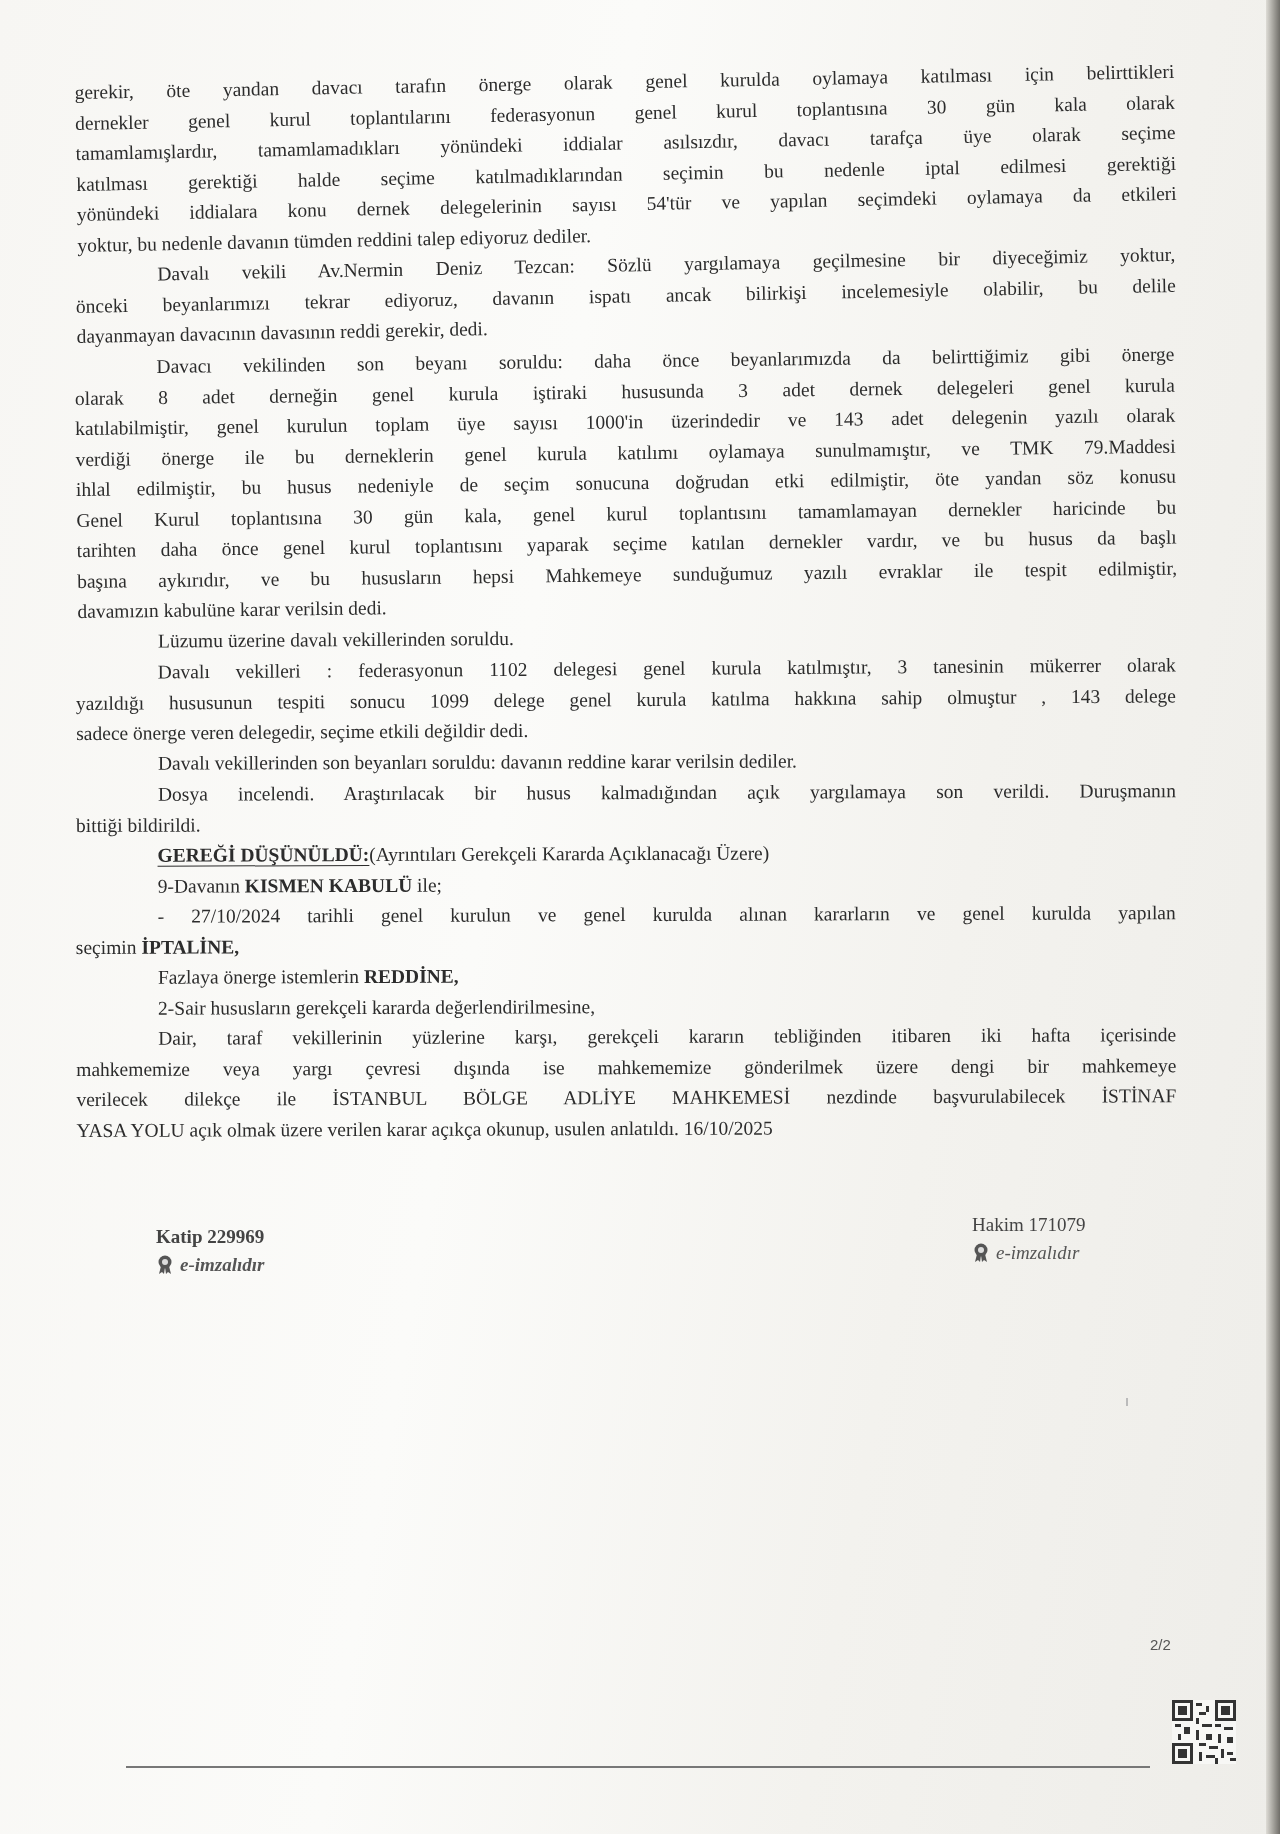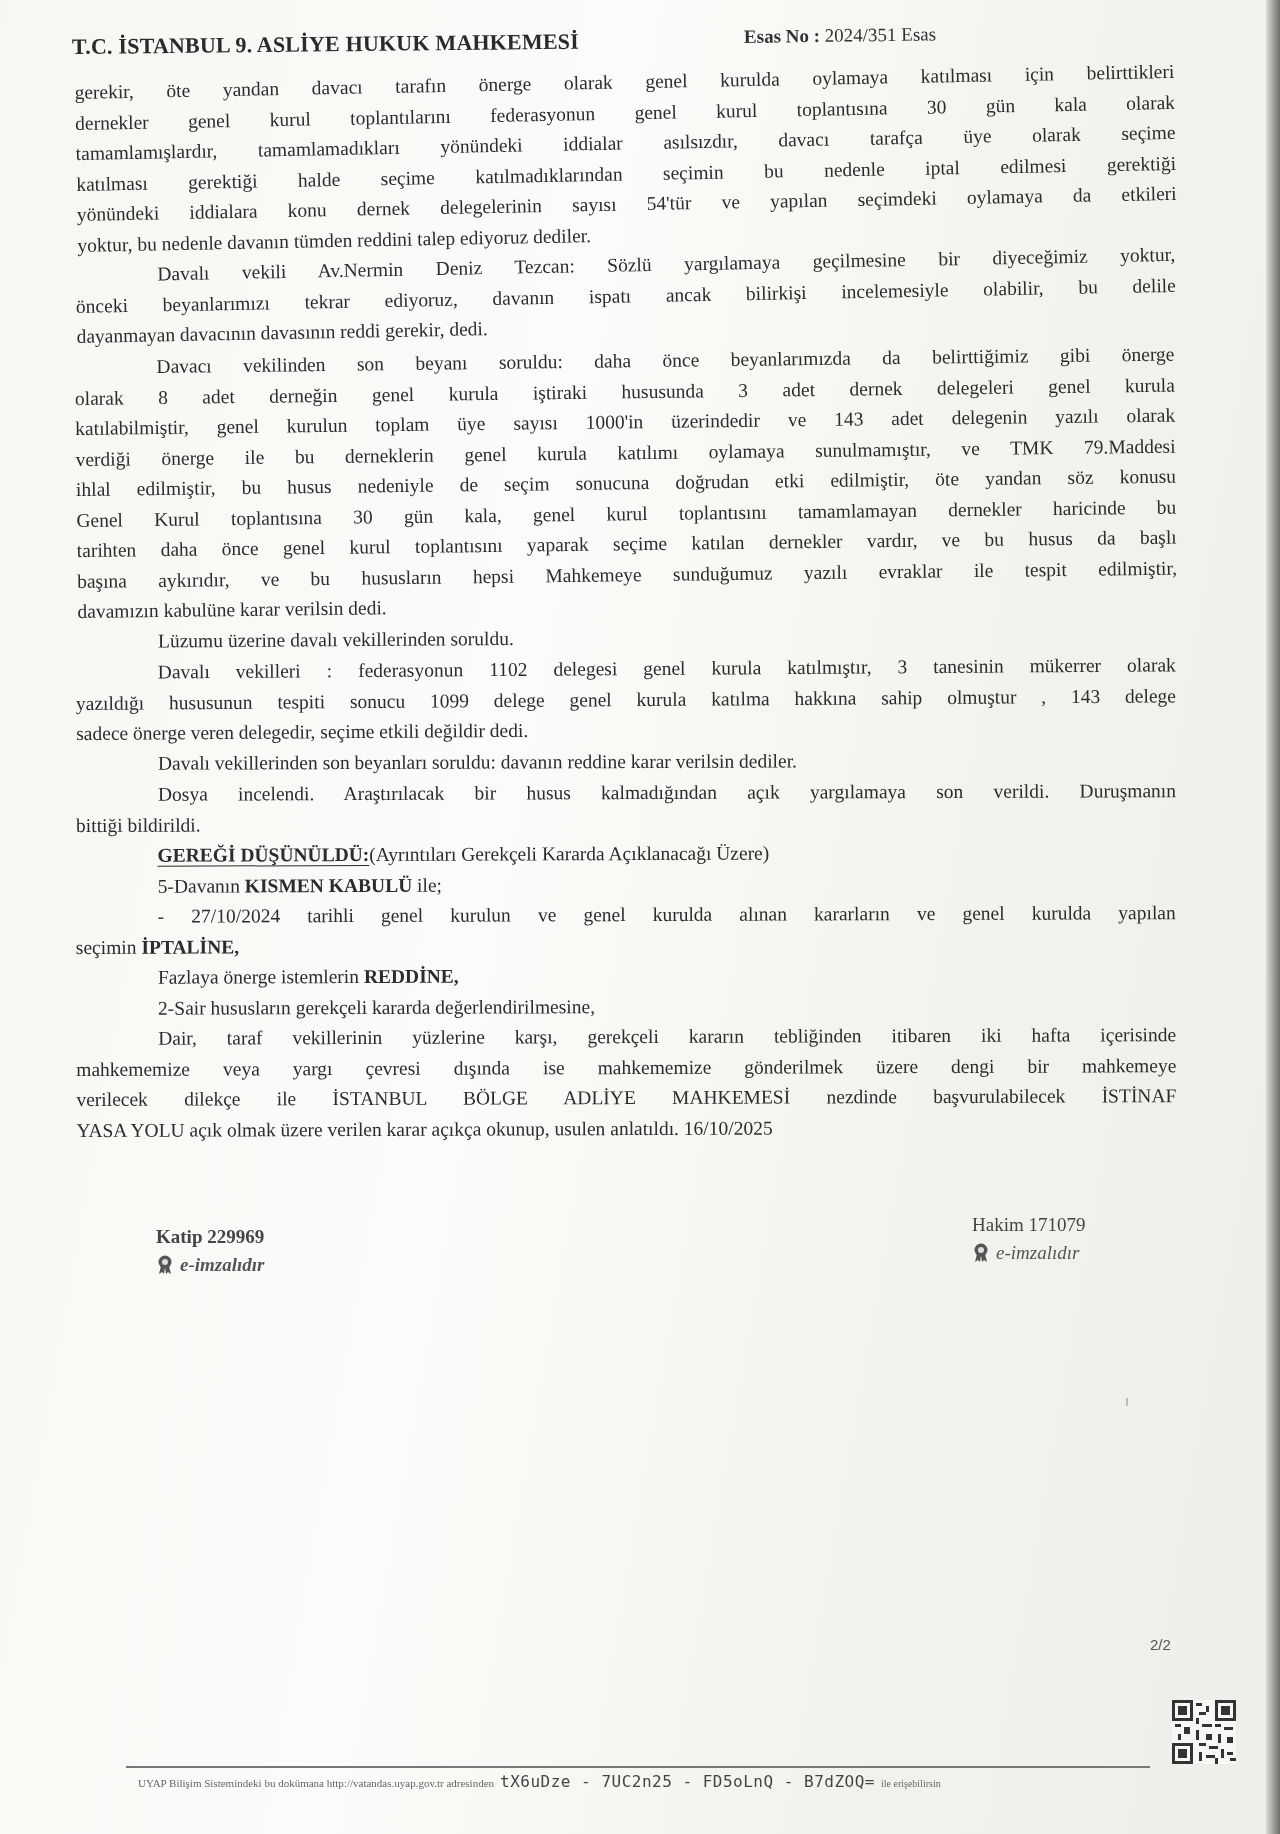--- a/index.html
+++ b/index.html
@@ -52,27 +52,20 @@
   }
   .footer .code { font-family: "DejaVu Sans Mono", monospace; font-size: 16px; color: #444; letter-spacing: 0.5px; }
   .footer .suffix { font-size: 10px; }
   .tick-mark { position: absolute; left: 1126px; top: 1398px; width: 2px; height: 8px; background: #bbb; }
 </style>
 </head>
 <body>
 
 <div class="page">
 
-  <div class="header">
-    <div class="court-title">T.C. İSTANBUL 9. ASLİYE HUKUK MAHKEMESİ</div>
-    <div class="case-no">
-      <span class="lbl">Esas No :</span>
-      <span>2024/351 Esas</span>
-    </div>
-  </div>
 
   <div class="body-text">
 
     <div class="tilt1">
       <span class="line">gerekir, öte yandan davacı tarafın önerge olarak genel kurulda oylamaya katılması için belirttikleri</span>
       <span class="line">dernekler genel kurul toplantılarını federasyonun genel kurul toplantısına 30 gün kala olarak</span>
       <span class="line">tamamlamışlardır, tamamlamadıkları yönündeki iddialar asılsızdır, davacı tarafça üye olarak seçime</span>
       <span class="line">katılması gerektiği halde seçime katılmadıklarından seçimin bu nedenle iptal edilmesi gerektiği</span>
       <span class="line">yönündeki iddialara konu dernek delegelerinin sayısı 54'tür ve yapılan seçimdeki oylamaya da etkileri</span>
       <span class="line last">yoktur, bu nedenle davanın tümden reddini talep ediyoruz dediler.</span>
@@ -110,21 +103,21 @@
       <span class="line last indent">Davalı vekillerinden son beyanları soruldu:  davanın reddine karar verilsin dediler.</span>
     </div>
 
     <div class="tilt4">
       <span class="line indent">Dosya incelendi. Araştırılacak bir husus kalmadığından açık yargılamaya son verildi. Duruşmanın</span>
       <span class="line last">bittiği bildirildi.</span>
     </div>
 
     <div class="tilt4">
       <span class="line last indent"><b class="u">GEREĞİ DÜŞÜNÜLDÜ:</b><span>(Ayrıntıları Gerekçeli Kararda Açıklanacağı Üzere)</span></span>
-      <span class="line last indent"><span>5-Davanın </span><b>KISMEN KABULÜ</b><span> ile;</span></span>
+      <span class="line last indent"><span>9-Davanın </span><b>KISMEN KABULÜ</b><span> ile;</span></span>
       <span class="line indent">- 27/10/2024 tarihli genel kurulun ve genel kurulda alınan kararların ve genel kurulda yapılan</span>
       <span class="line last"><span>seçimin </span><b>İPTALİNE,</b></span>
       <span class="line last indent"><span>Fazlaya önerge istemlerin </span><b>REDDİNE,</b></span>
       <span class="line last indent">2-Sair hususların gerekçeli kararda değerlendirilmesine,</span>
       <span class="line indent">Dair, taraf vekillerinin yüzlerine karşı, gerekçeli kararın tebliğinden itibaren iki hafta içerisinde</span>
       <span class="line">mahkememize veya yargı çevresi dışında ise mahkememize gönderilmek üzere dengi bir mahkemeye</span>
       <span class="line">verilecek dilekçe ile İSTANBUL BÖLGE ADLİYE MAHKEMESİ nezdinde başvurulabilecek İSTİNAF</span>
       <span class="line last">YASA YOLU açık olmak üzere verilen karar açıkça okunup, usulen anlatıldı. 16/10/2025</span>
     </div>
   </div>
@@ -194,18 +187,13 @@
       <rect x="16" y="16" width="1" height="3"></rect>
         <rect x="18" y="17" width="2" height="1"></rect>
         <rect x="9" y="17" width="1" height="3"></rect>
         <rect x="11" y="18" width="3" height="1"></rect>
       <rect x="14" y="19" width="1" height="2"></rect>
         <rect x="19" y="19" width="2" height="1"></rect>
     </g>
   </svg>
 
   <div class="footer-rule"></div>
-  <div class="footer">
-    <span>UYAP Bilişim Sistemindeki bu dokümana http://vatandas.uyap.gov.tr adresinden</span>
-    <span class="code">tX6uDze - 7UC2n25 - FD5oLnQ - B7dZOQ=</span>
-    <span class="suffix">ile erişebilirsin</span>
-  </div>
 </div>
 
 </body></html>

